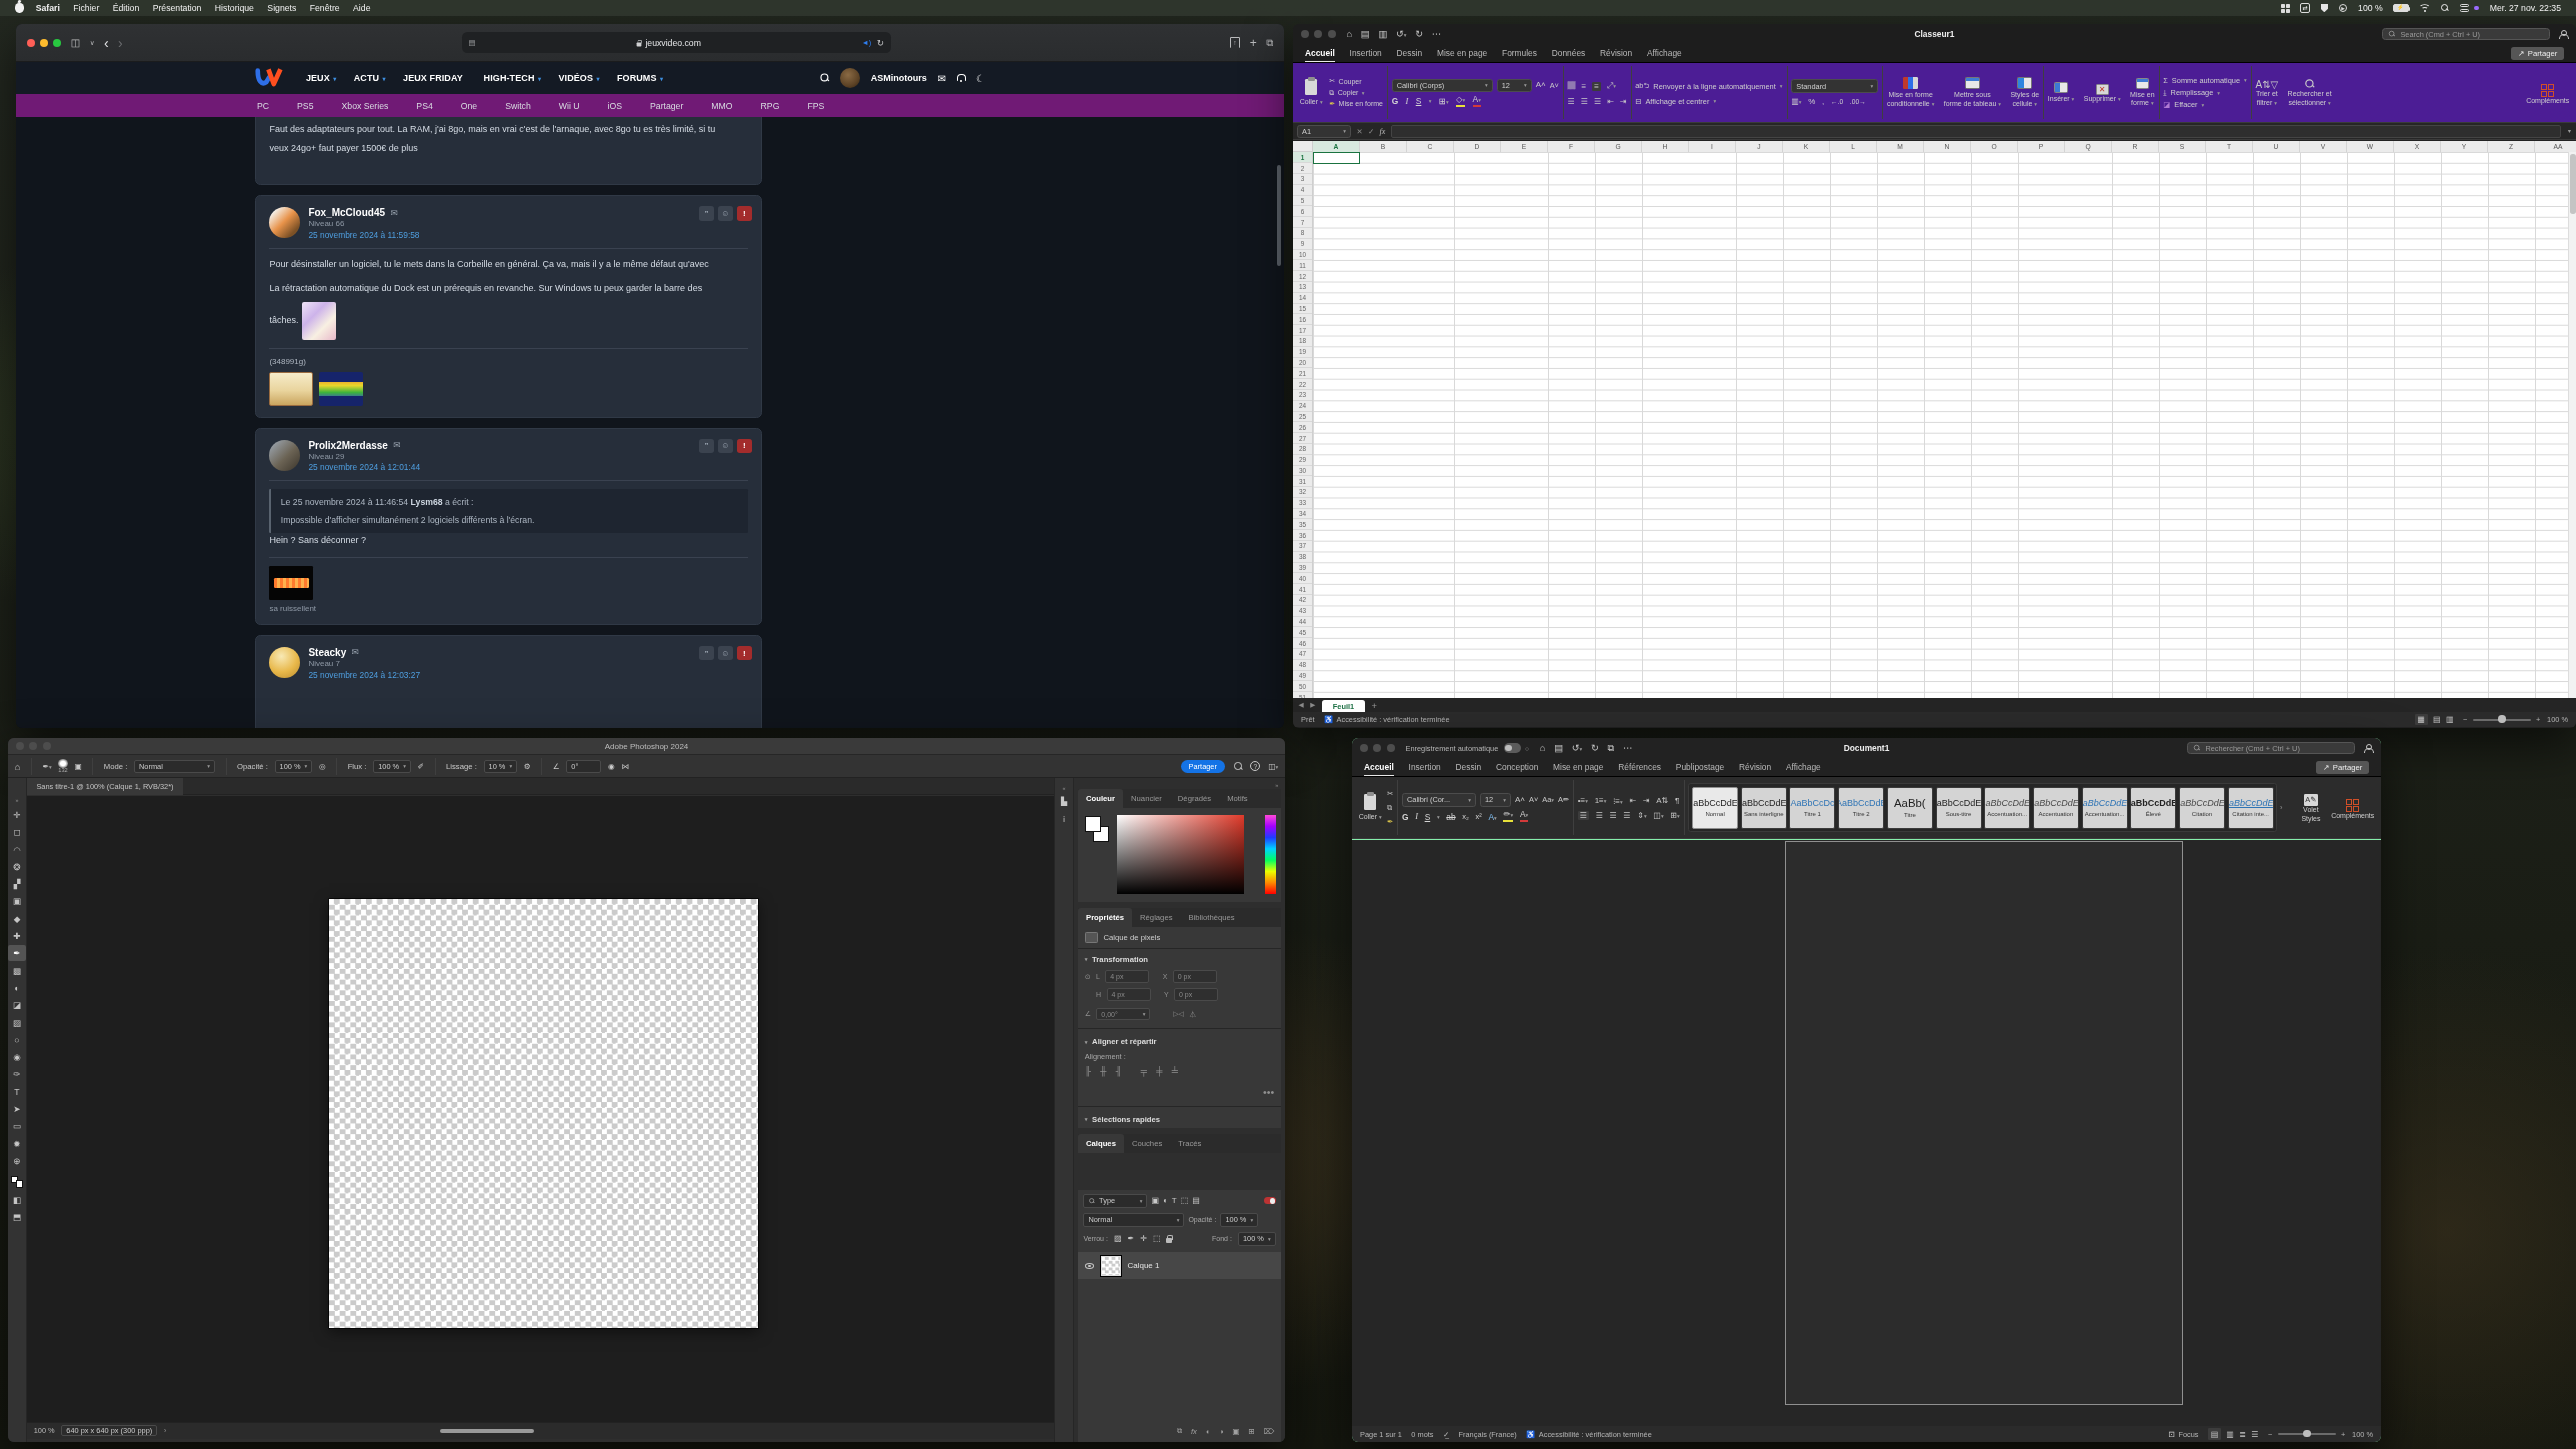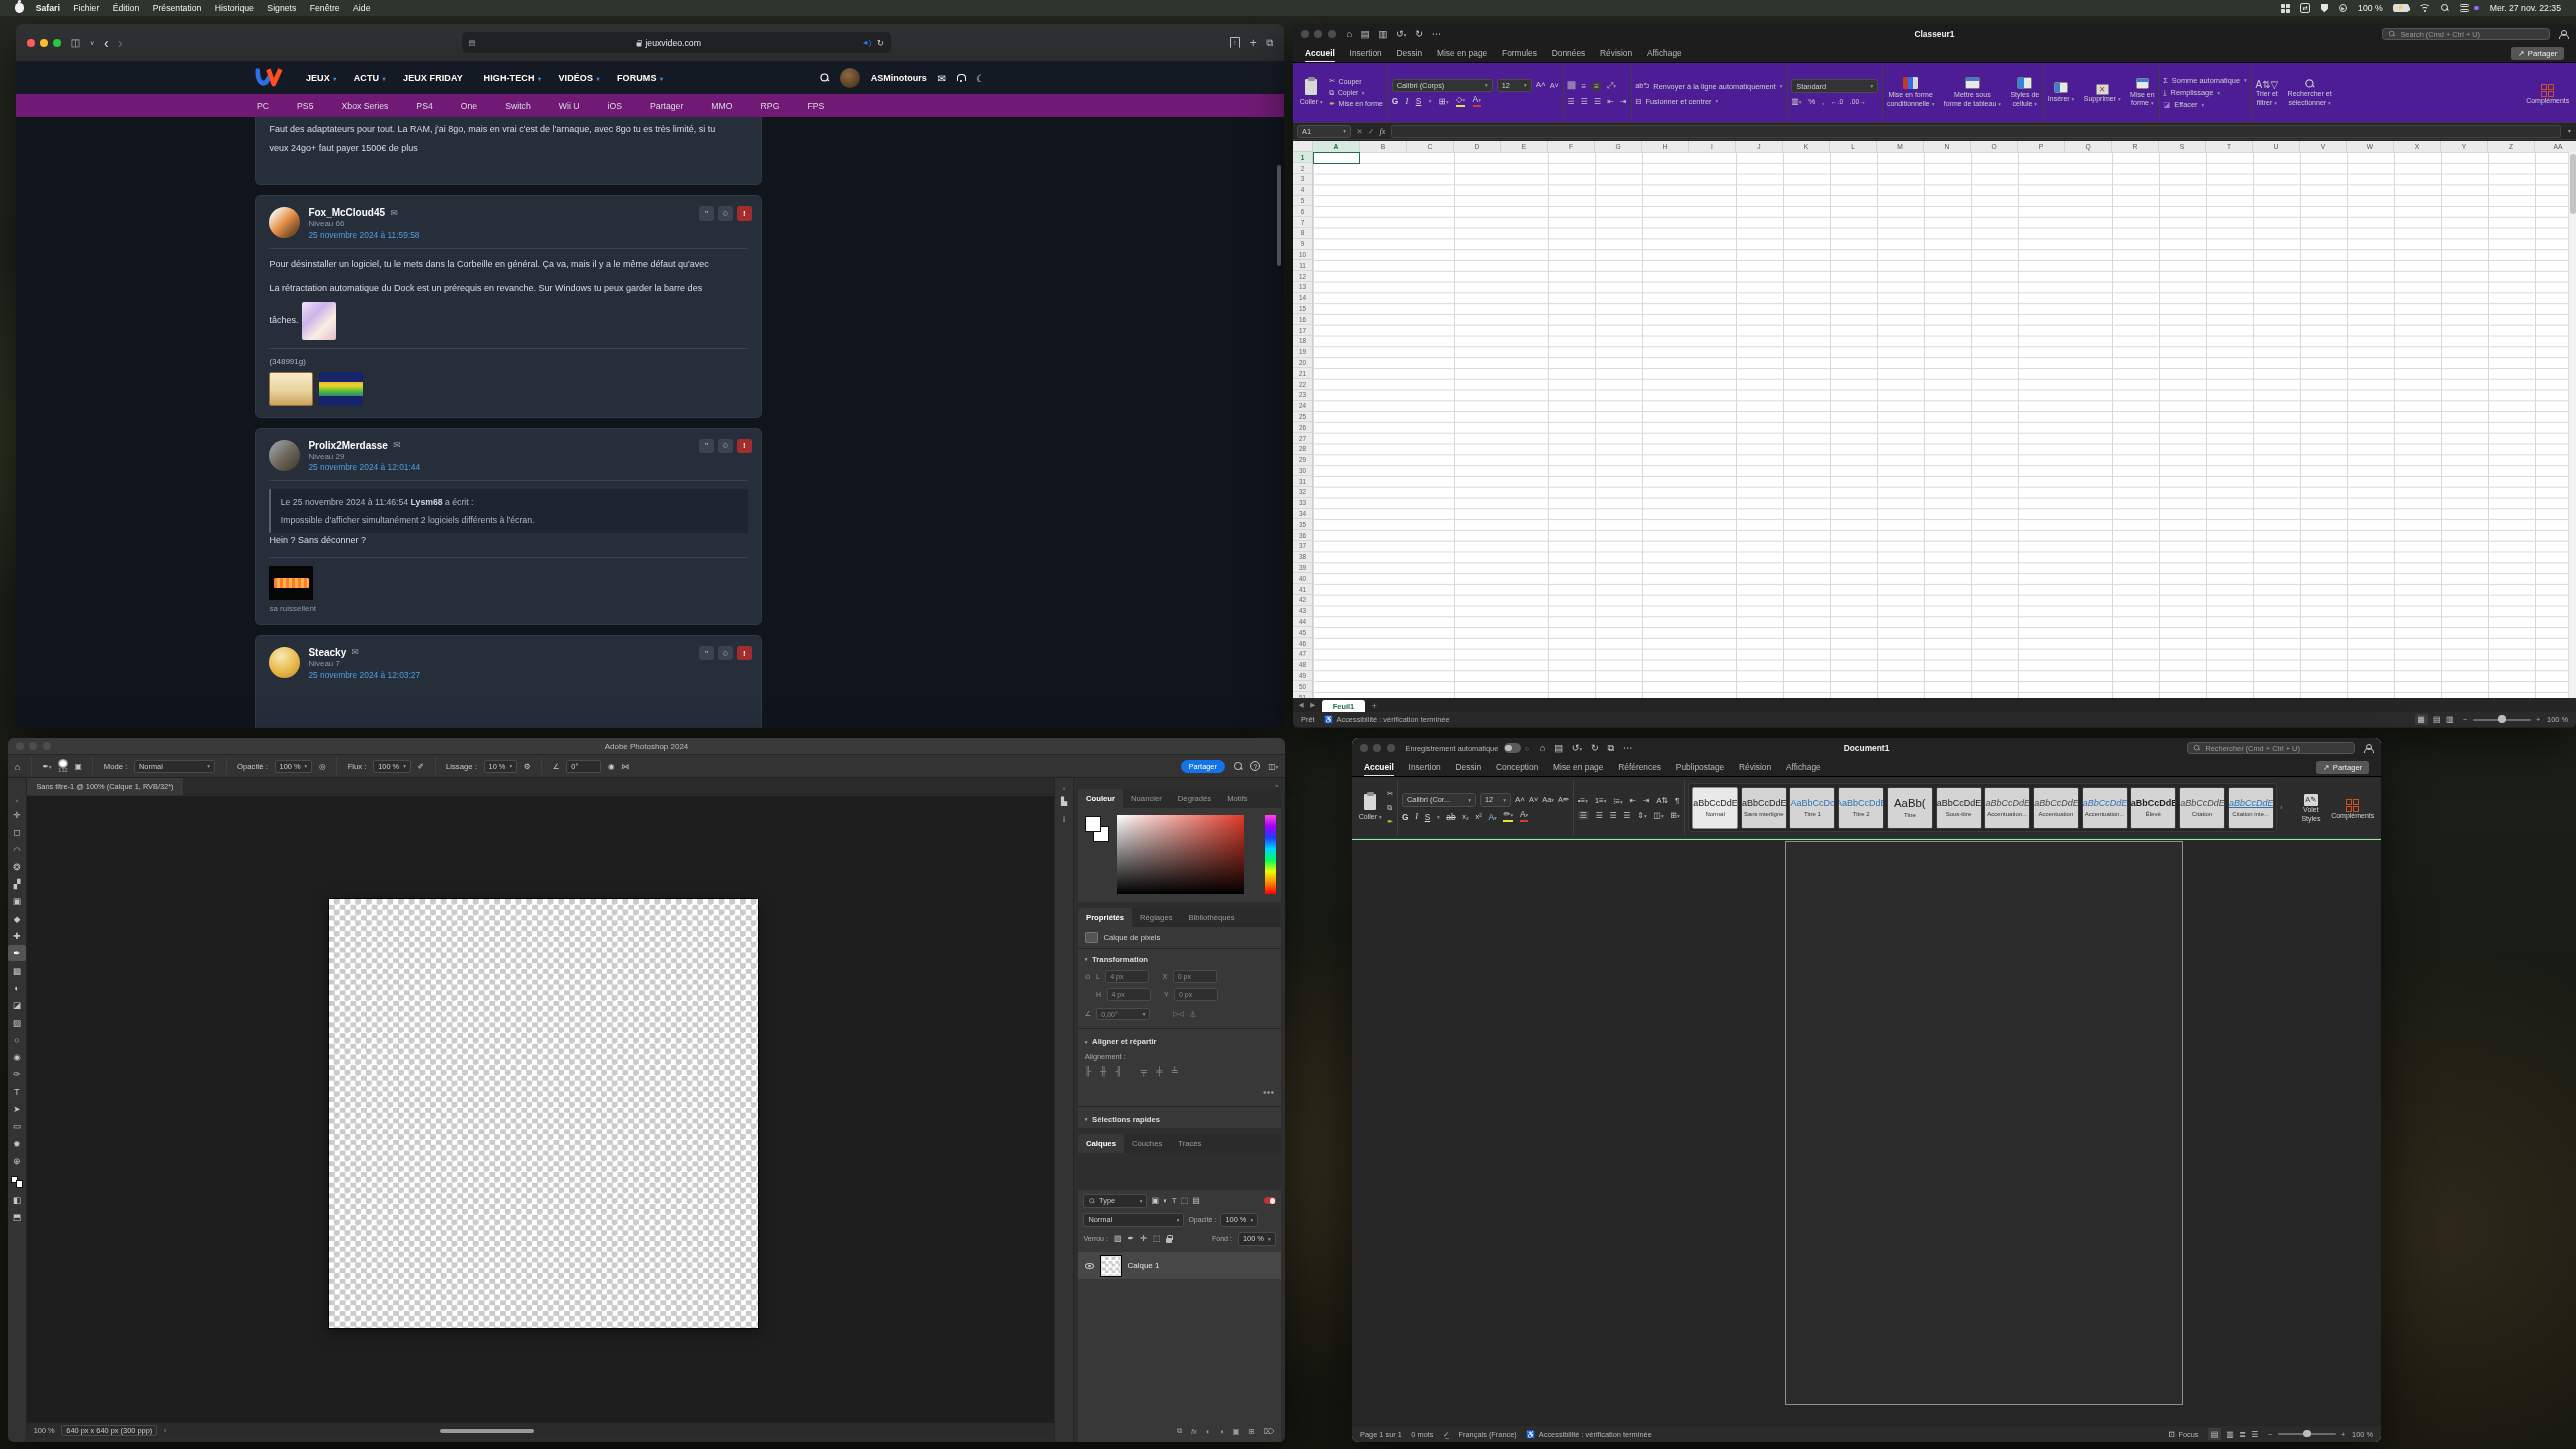--- a/index.html
+++ b/index.html
@@ -437,21 +437,21 @@
     </div>
     <div class="gsep"></div>
     <div style="display:flex;flex-direction:column;gap:4px;font-size:7.4px;color:#cfcfcf">
       <span class="row" style="gap:4px">
           <span>ab⮌</span>
           <span>Renvoyer à la ligne automatiquement</span>
           <span class="dd">▾</span>
         </span>
       <span class="row" style="gap:4px">
           <span>⊟</span>
-          <span>Fusionner et centrer</span>
+          <span>Affichage et centrer</span>
           <span class="dd">▾</span>
         </span>
     </div>
     <div class="gsep"></div>
     <div style="display:flex;flex-direction:column;gap:4px">
       <span class="rbx" style="width:87px;justify-content:space-between">
           <span>Standard</span>
           <span class="dd">▾</span>
         </span>
       <div class="row" style="gap:6.7px;color:#cfcfcf;font-size:8px">

